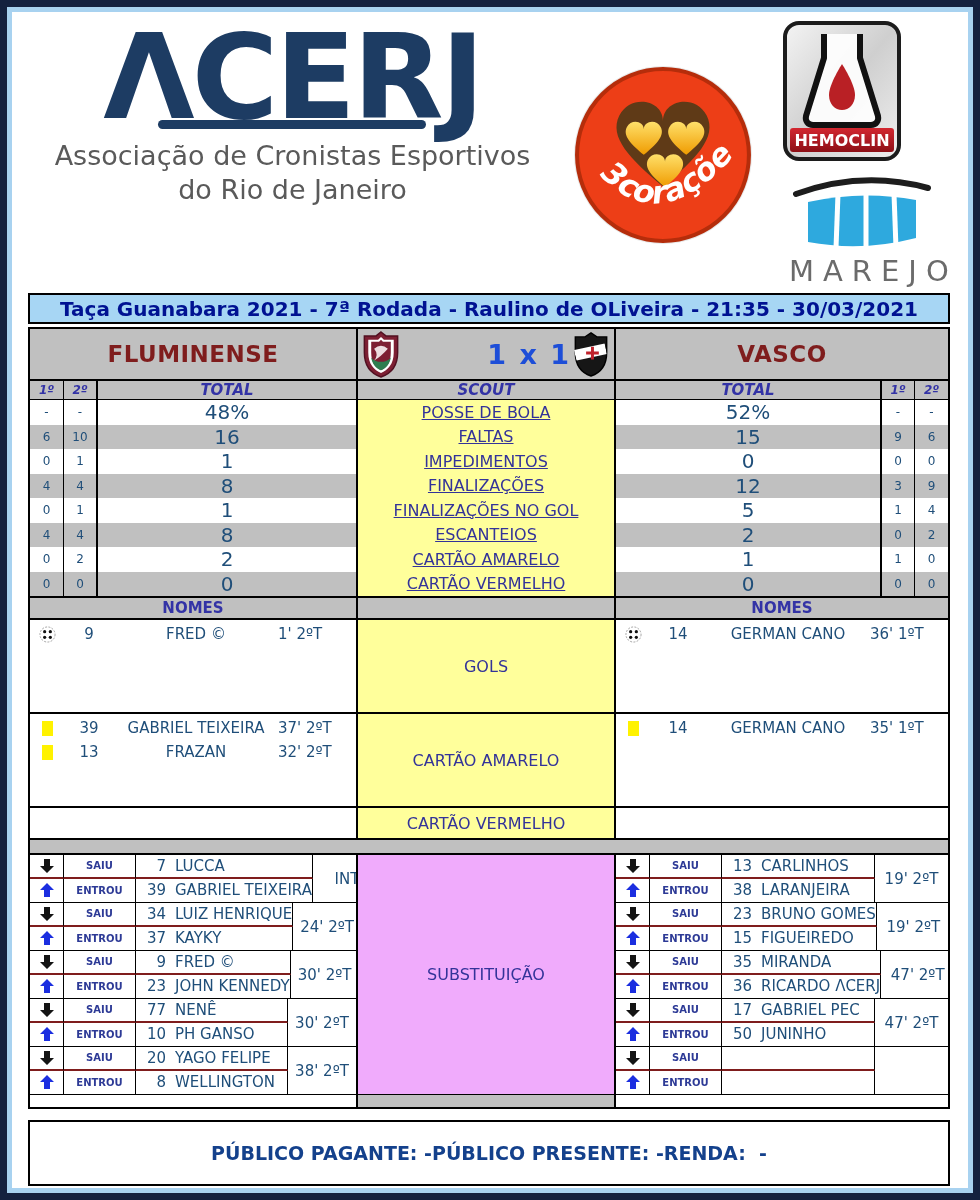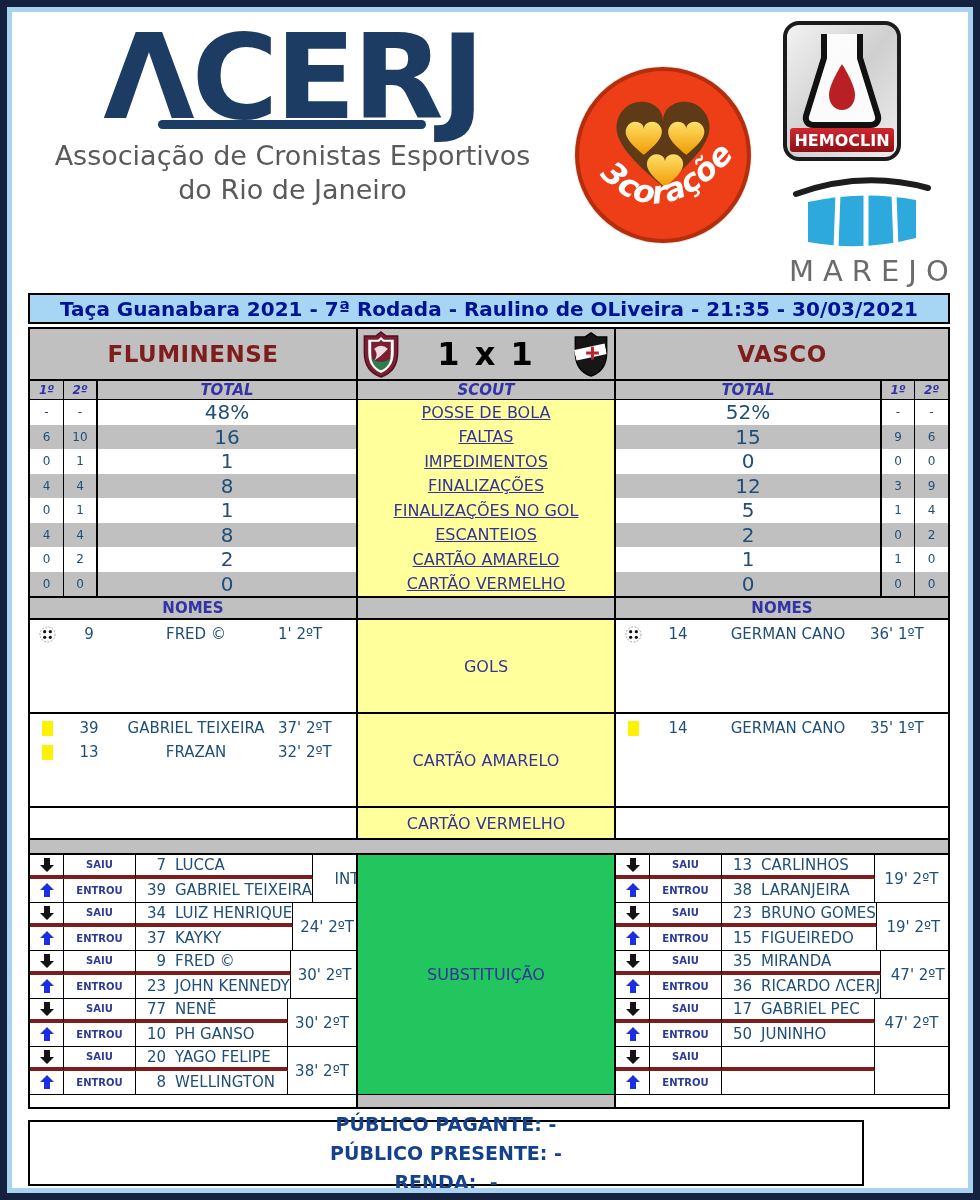--- a/index.html
+++ b/index.html
@@ -36,21 +36,21 @@
   .main { position: absolute; left: 16px; top: 315px; width: 922px; border: 2px solid #000; background: #fff; }
   .trow { display: flex; width: 918px; }
   .blk-l { width: 326px; }
   .blk-m { width: 260px; border-left: 2px solid #000; border-right: 2px solid #000; }
   .blk-r { width: 332px; }
   
   .score-row { height: 50px; background: #c0c0c0; }
   .team-cell { display: flex; align-items: center; justify-content: center;
     font-size: 23px; font-weight: bold; color: #7f1d1d; letter-spacing: 0.5px; }
   .mid-score { display: flex; align-items: center; justify-content: space-between; padding: 0 3px; background: #c0c0c0; }
-  .score-txt { flex: 1; text-align: center; font-size: 32px; font-weight: bold; color: #000000; letter-spacing: 2px; }
+  .score-txt { flex: 1; text-align: right; font-size: 27px; font-weight: bold; color: #1d4ed8; letter-spacing: 2px; }
   .crest { width: 40px; height: 47px; }
   
   .head-row { height: 20px; background: #c0c0c0; border-top: 2px solid #000; }
   .hc { display: flex; align-items: center; justify-content: center; font-weight: bold; color: #3333a6; font-style: italic; }
   .hsmall { font-size: 12px; }
   .hbig { font-size: 15px; }
   .w1 { width: 34px; border-right: 1px solid #000; }
   .w2 { width: 34px; border-right: 2px solid #000; }
   .wt { width: 258px; }
   .wt2 { width: 266px; border-right: 2px solid #000; }
@@ -81,43 +81,43 @@
   .entry.home { grid-template-columns: 34px 50px 1fr 78px; }
   .entry.away { grid-template-columns: 34px 56px 1fr 78px; }
   .ec { display: flex; align-items: center; justify-content: center; font-size: 15px; color: #1f4e79; }
   .ec.tm { justify-content: flex-start; }
   .ycard { width: 11px; height: 15px; background: #fff200; }
   .ball { width: 17px; height: 17px; }
   
   .band { height: 17px; background: #c0c0c0; border-top: 2px solid #000; border-bottom: 2px solid #000; }
   
   .subs-side { background: #fff; }
-  .subs-mid { background: #22c55e; display: flex; align-items: center; justify-content: center;
+  .subs-mid { background: #f0abfc; display: flex; align-items: center; justify-content: center;
     font-size: 16px; color: #333399; }
   .pair { display: grid; grid-template-rows: 23.5px 23.5px; border-bottom: 1px solid #000; }
   .pair:last-child { border-bottom: none; }
   .pair.home { grid-template-columns: 34px 72px 1fr 68px; }
   .pair.away { grid-template-columns: 34px 72px 1fr 73px; }
   .pc { display: flex; align-items: center; justify-content: center; border-right: 1px solid #000; }
-  .pc.bb { border-bottom: 4px solid #7f1d1d; }
+  .pc.bb { border-bottom: 2px solid #7f1d1d; }
   .pc.lbl { font-size: 10px; font-weight: bold; color: #2d3a96; }
   .pc.name { justify-content: flex-start; font-size: 15px; color: #1f4e79; }
   .pc.time { grid-column: 4; grid-row: 1 / 3; border-right: none; font-size: 15px; color: #1f4e79; }
   .pnum { display: inline-block; width: 30px; text-align: right; }
   .pname { margin-left: 9px; white-space: nowrap; }
   .arr { width: 14px; height: 16px; }
   
   .strip { height: 13px; border-top: 1px solid #000; }
   .strip .blk-l, .strip .blk-r { background: #fff; }
   .strip .blk-m { background: #c0c0c0; }
   
   .footer {
-    position: absolute; left: 16px; top: 1108px; width: 836px; height: 66px;
+    position: absolute; left: 16px; top: 1108px; width: 922px; height: 66px;
     border: 2px solid #000; background: #fff;
-    display: flex; flex-direction: column; align-items: center; justify-content: center; gap: 7px;
+    display: flex; flex-direction: row; align-items: center; justify-content: center;
   }
   .fline { font-size: 19px; font-weight: bold; color: #14418c; line-height: 22px; white-space: pre; }
 </style>
 </head>
 <body>
 
 <div class="page">
   <div class="frame">
 
     <div class="header">

